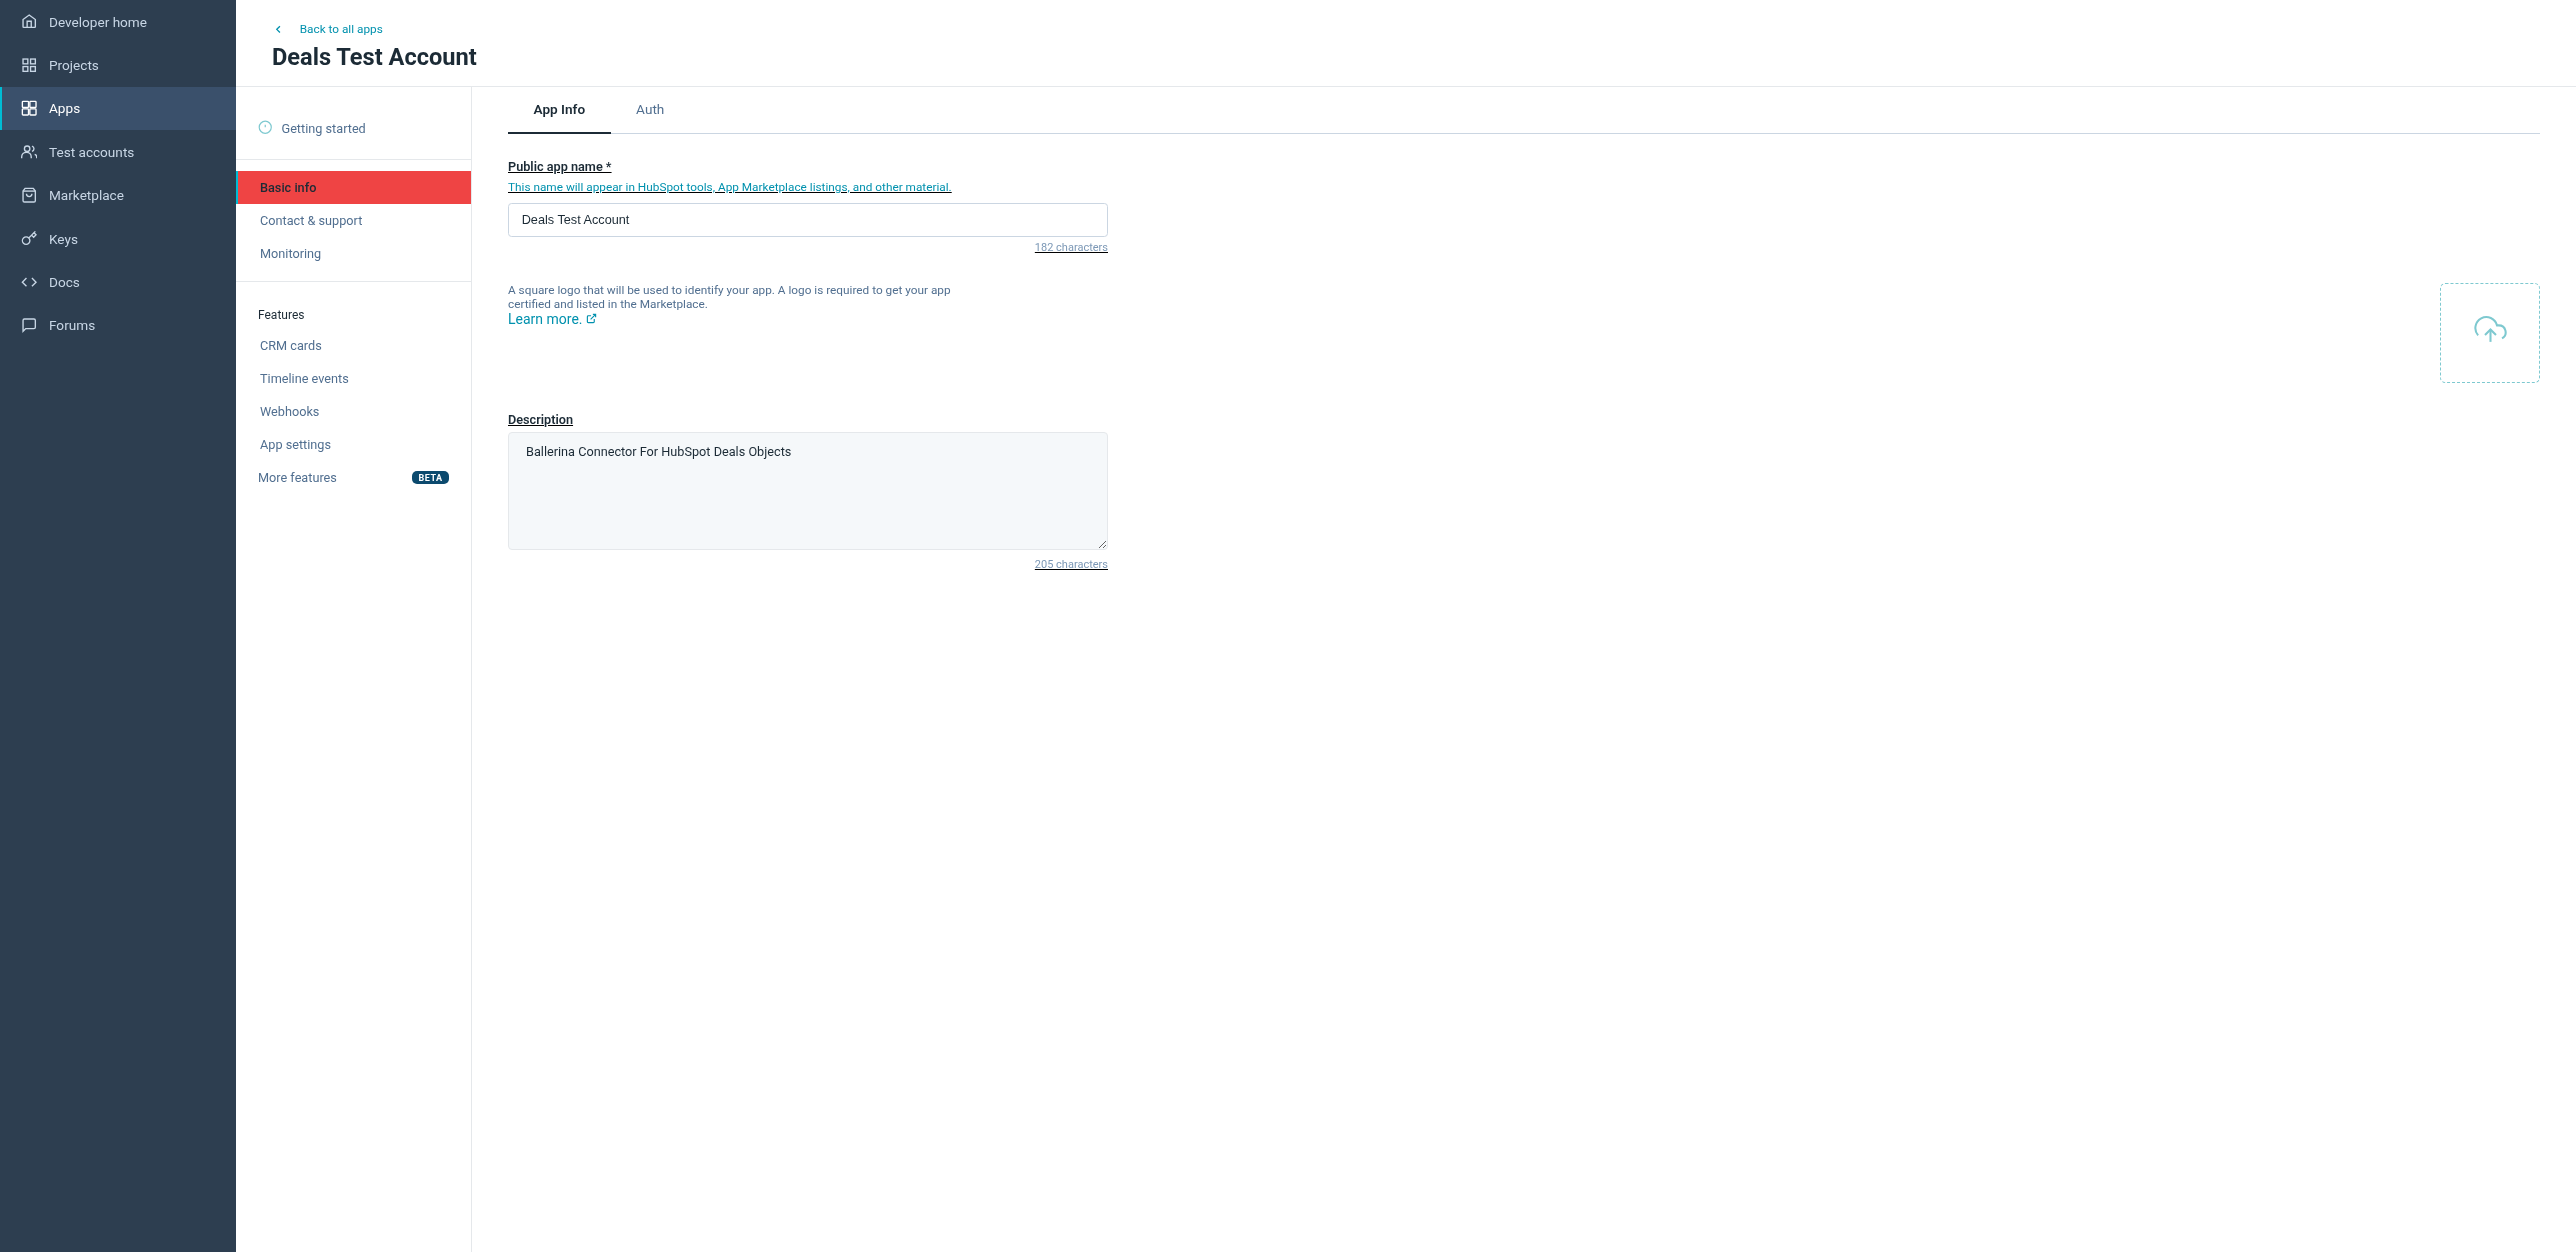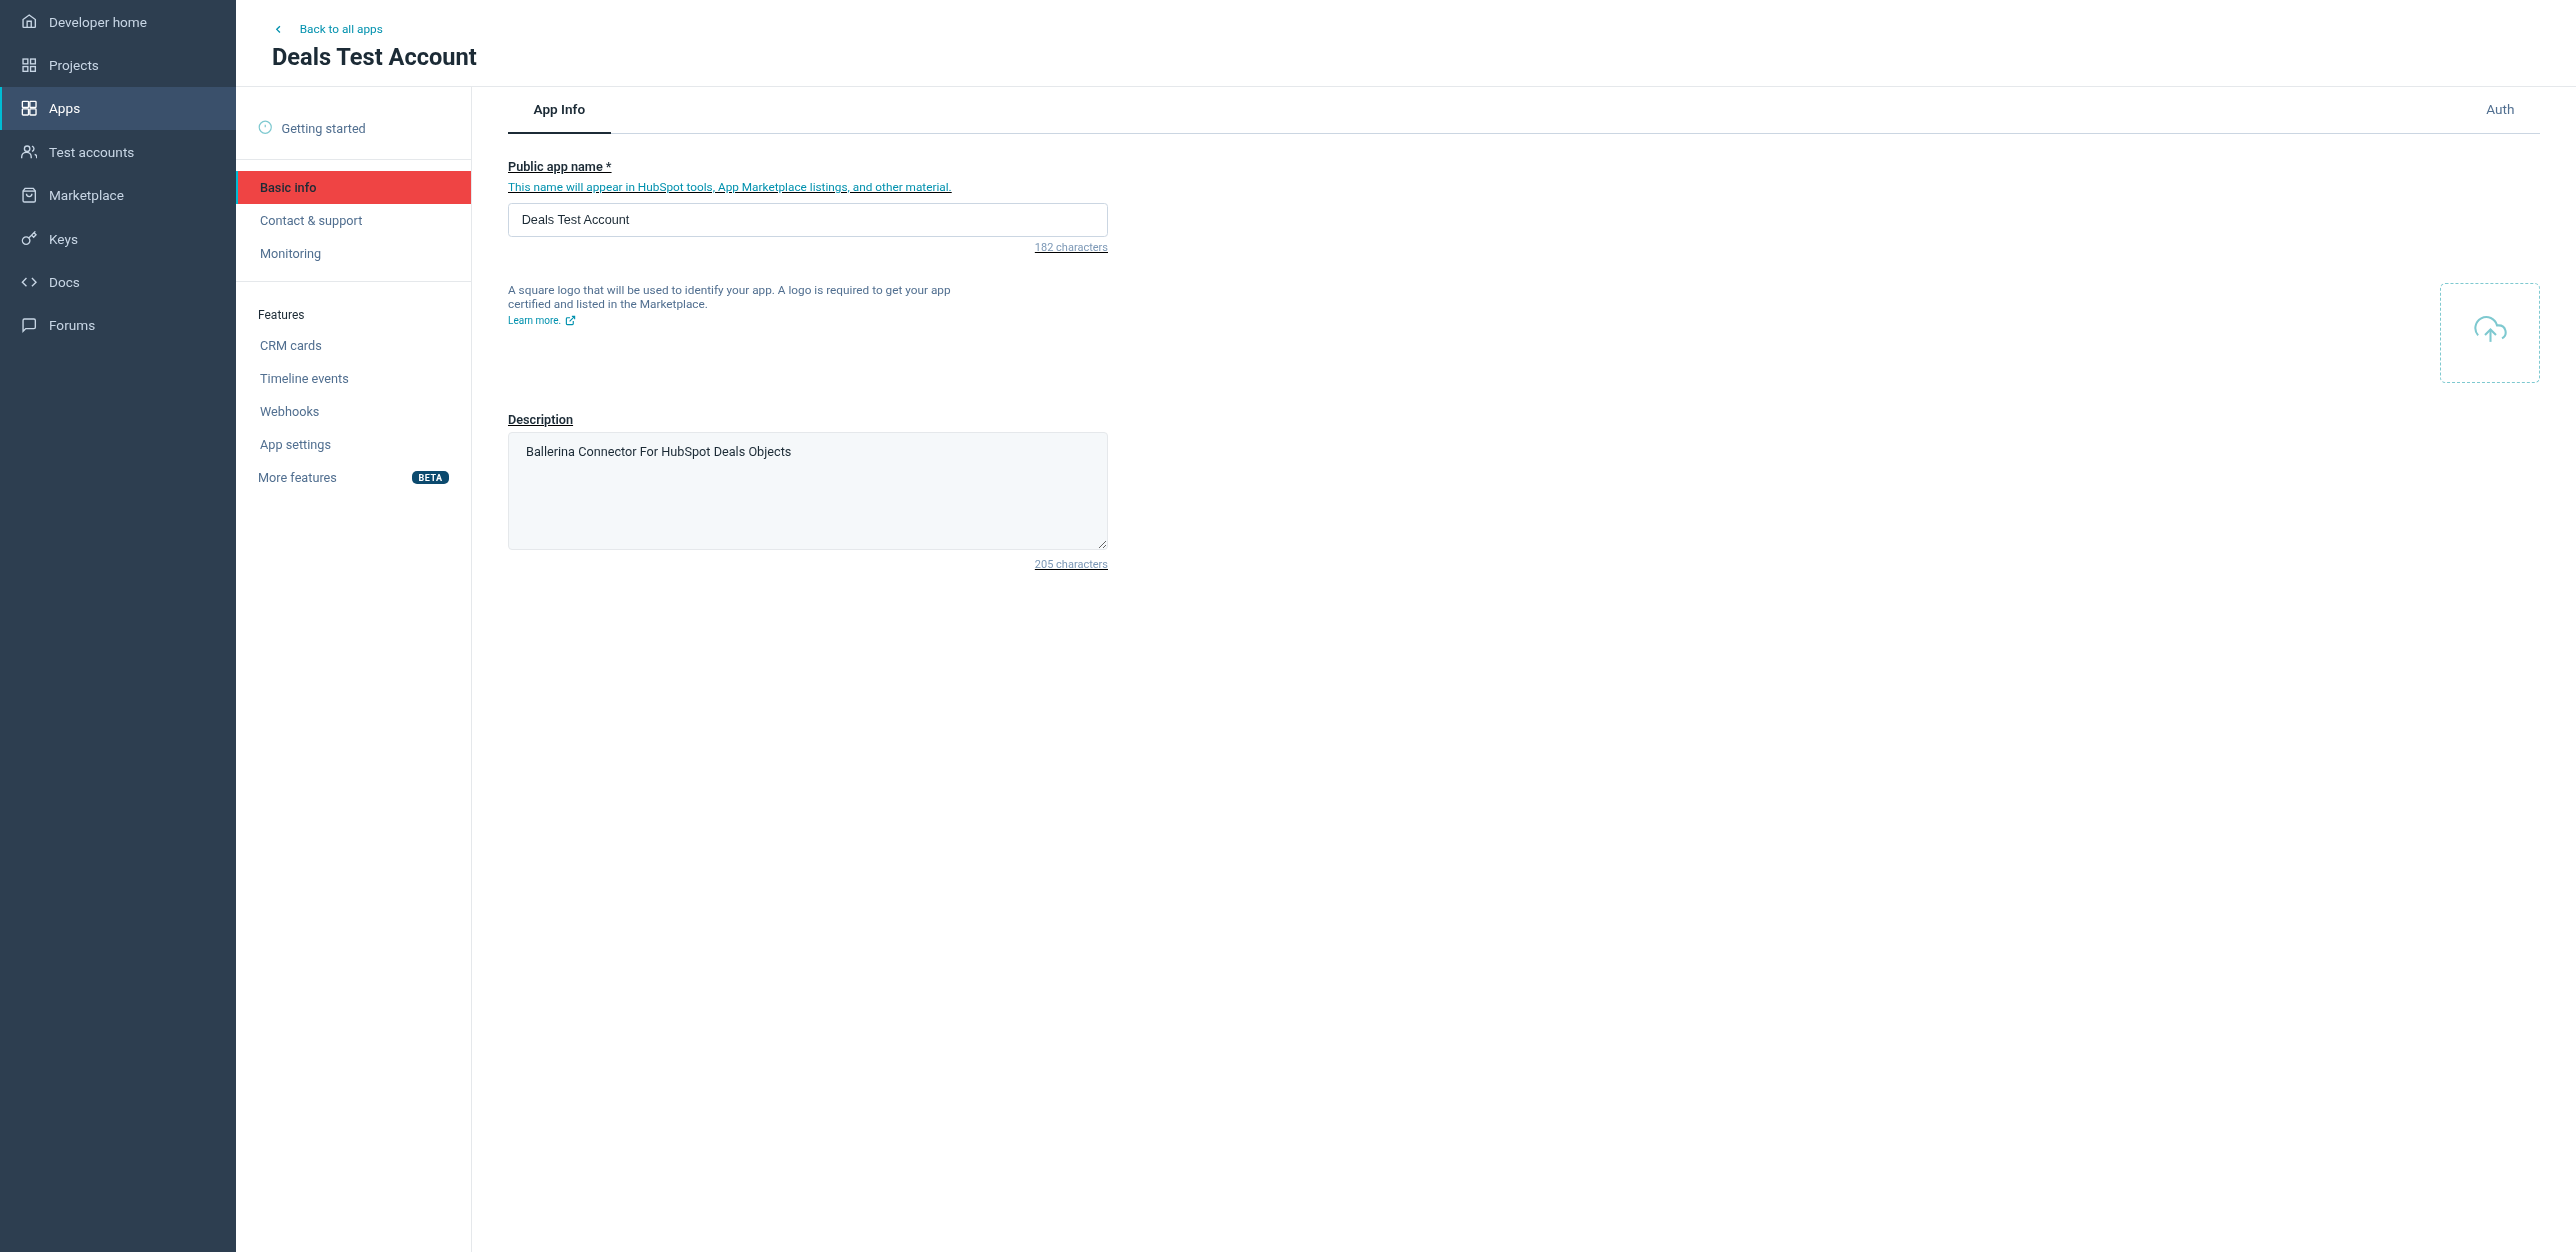--- a/index.html
+++ b/index.html
@@ -146,21 +146,20 @@
     .right-panel {
       flex: 1;
       padding: 0 36px;
     }
 
     
     .tabs {
       display: flex;
       border-bottom: 0.9px solid #cbd6e2;
       margin-bottom: 25.5px;
-      justify-content: space-between;
     }
     .tab {
       padding: 14.5px 25.5px;
       font-size: 13.6px;
       cursor: pointer;
       color: #516f90;
       border-bottom: 2.7px solid transparent;
       margin-bottom: -0.9px;
     }
     .tab.active {
@@ -218,21 +217,21 @@
       border-radius: 5.5px;
       display: flex;
       align-items: center;
       justify-content: center;
       cursor: pointer;
       flex-shrink: 0;
     }
     .cloud-icon { color: #7ec9d0; font-size: 25.5px; }
     .learn-more {
       color: #0091ae;
-      font-size: 10px;
+      font-size: 14px;
       cursor: pointer;
       display: inline-flex;
       align-items: center;
       gap: 3.6px;
     }
 
     .textarea-input {
       width: 100%;
       max-width: 600px;
       padding: 11px 17px;

